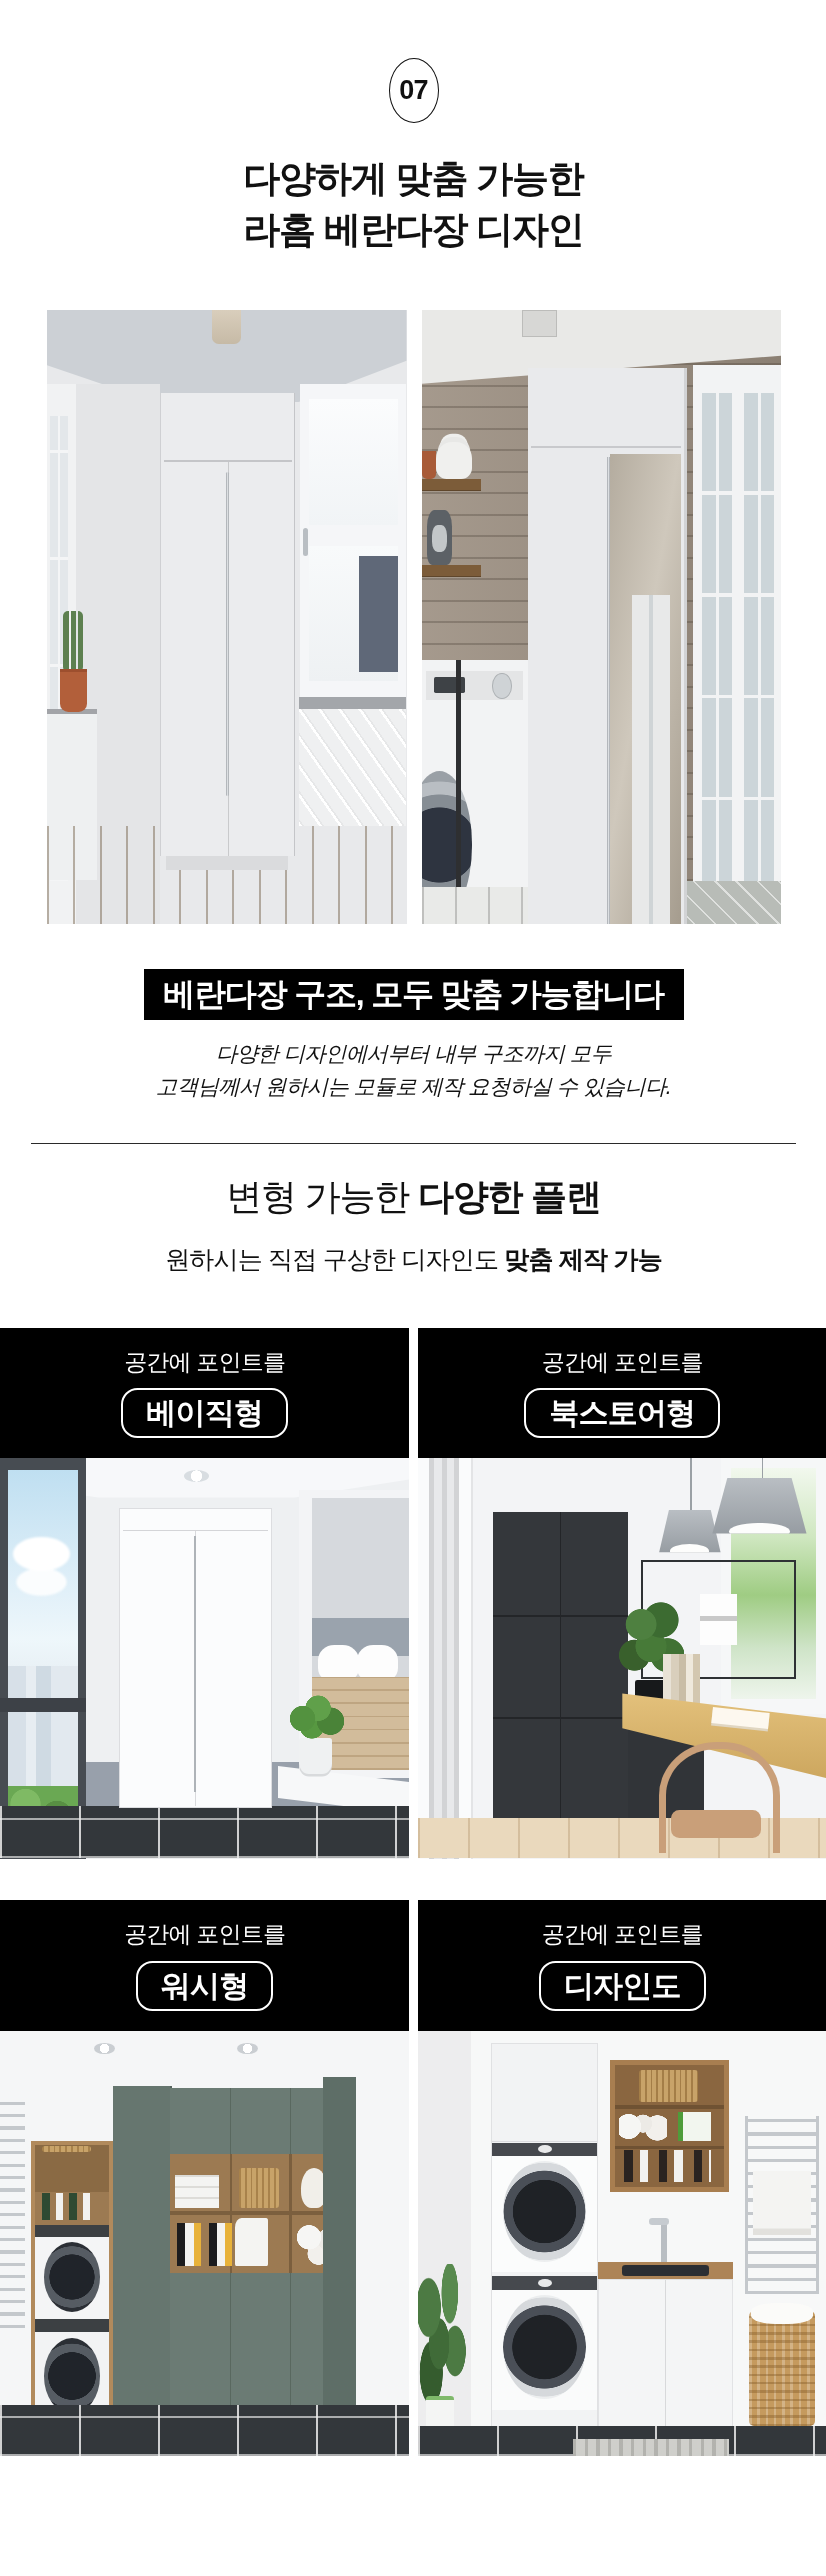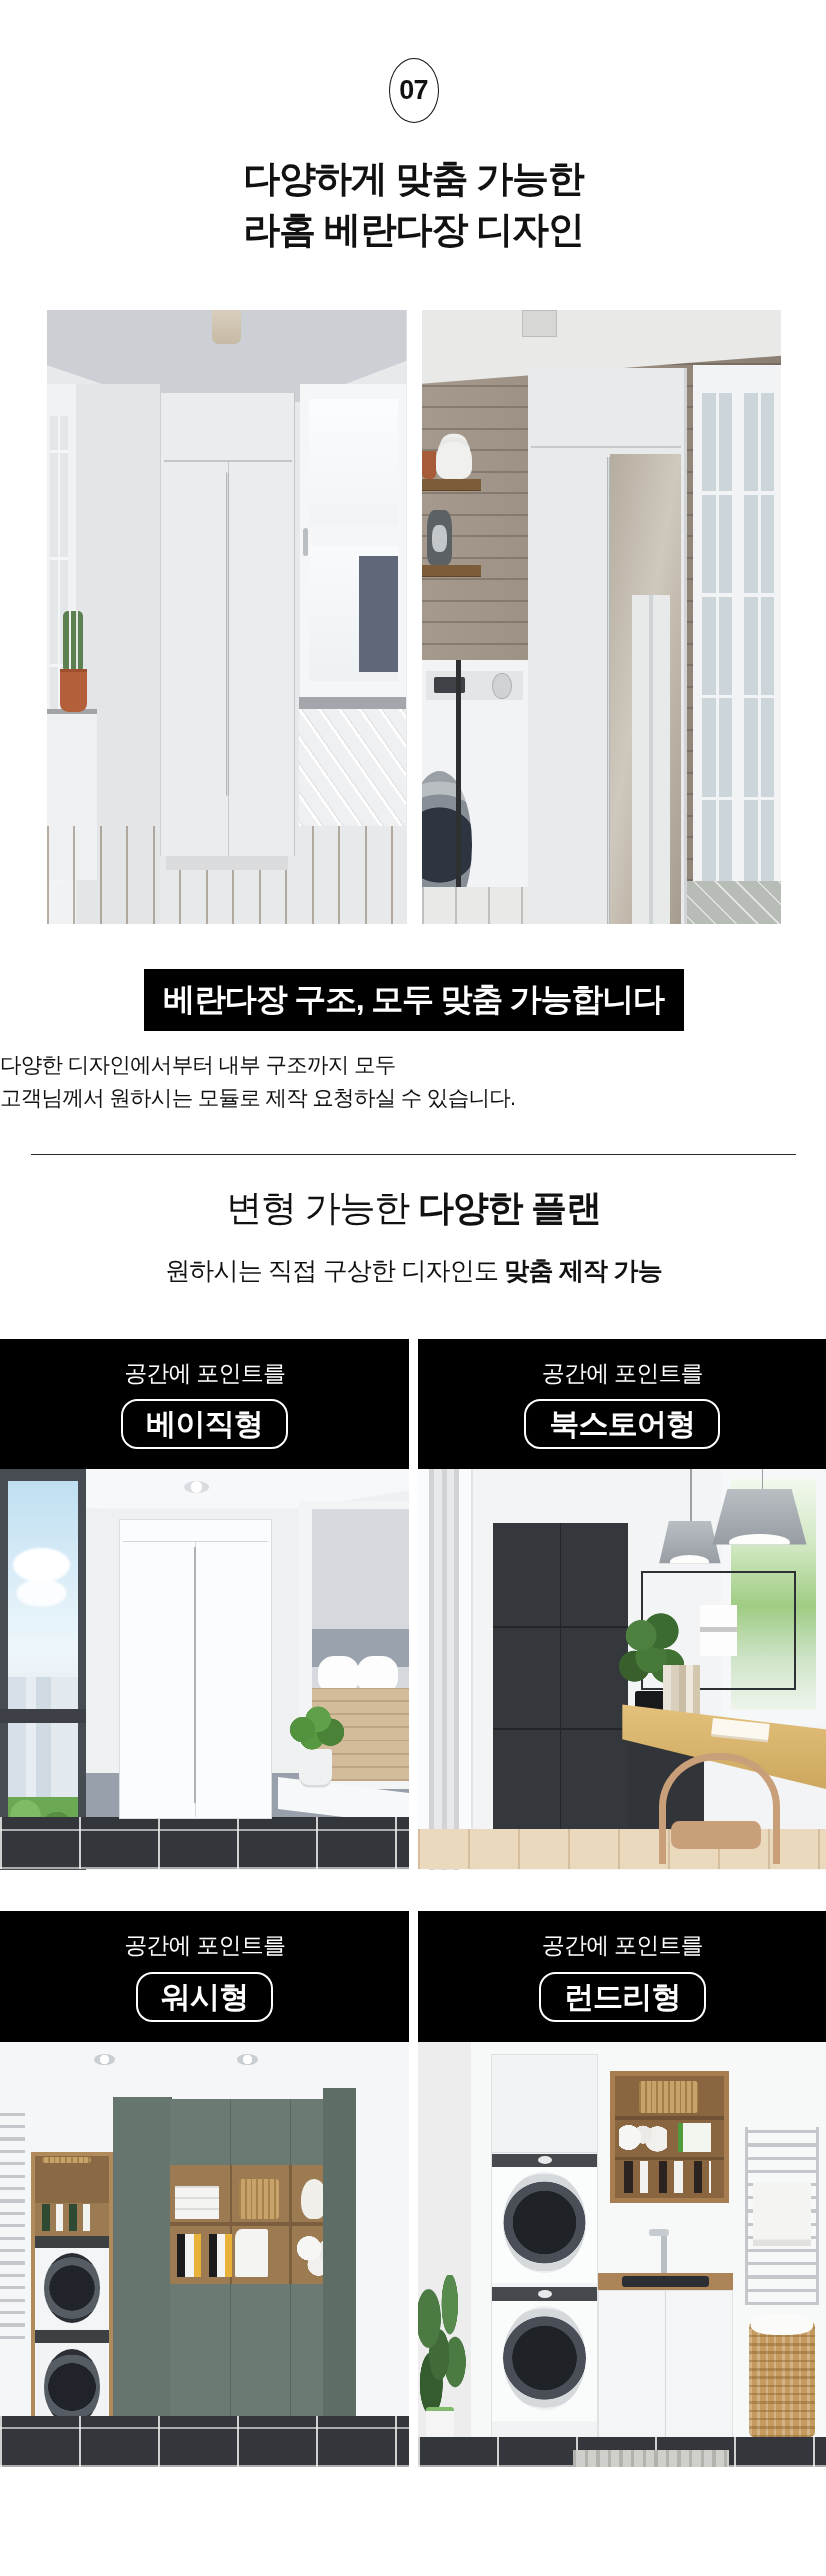--- a/index.html
+++ b/index.html
@@ -84,25 +84,25 @@
   .pb-fd-glass{position:absolute;top:5%;height:91%;width:34%;background:#ccd5d9;
     background-image:repeating-linear-gradient(0deg,#f2f3f4 0 3.3px,transparent 3.3px 20%),
       linear-gradient(90deg,transparent 0 45%,#f2f3f4 45% 55%,transparent 55%);}
   .pb-fd-g1{left:10%;} .pb-fd-g2{left:58%;}
   .pb-floor-l{left:0;top:94%;width:46%;height:6%;background:#e9eae8;
     background-image:repeating-linear-gradient(90deg,rgba(150,150,148,.5) 0 1.7px,transparent 1.7px 33px);}
   .pb-floor-r{left:46%;top:93%;width:54%;height:7%;background:#b8bcb7;
     background-image:repeating-linear-gradient(45deg,rgba(255,255,255,.55) 0 1.7px,transparent 1.7px 15px);}
 
   
-  .banner{margin:45px auto 0;width:540px;height:62px;background:#000;color:#fff;
+  .banner{margin:45px auto 0;width:540px;height:51px;background:#000;color:#fff;
     display:flex;align-items:center;justify-content:center;font-size:32px;font-weight:800;letter-spacing:-1.2px;}
 
   
-  .desc{margin:18px 0 0;text-align:left;font-size:21.5px;line-height:33px;letter-spacing:-0.7px;color:#111;}
+  .desc{margin:18px 0 0;text-align:center;font-size:21.5px;line-height:33px;letter-spacing:-0.7px;color:#111;font-style:italic;}
   .desc span{display:block;}
 
   
   .divider{margin:39px 31px 0;border:none;border-top:1.7px solid #2a2a2a;}
 
   
   .pill{margin:58px auto 0;width:265px;height:46px;background:#000;border-radius:23px;
     display:flex;align-items:center;justify-content:center;color:#fff;font-size:24px;font-weight:800;letter-spacing:0.4px;}
   .sub-heading{margin:30px 0 0;text-align:center;font-size:36px;line-height:46px;letter-spacing:-1.2px;font-weight:500;}
   .sub-heading .bold{font-weight:800;}
@@ -500,21 +500,21 @@
         <div class="abs c3-lower"></div>
         <div class="abs c3-rightcol"></div>
         <div class="abs c3-floor dark-tile"></div>
       </div>
     </section>
 
     <section class="card row2">
       <header class="card-head">
         <p class="card-eyebrow">공간에 포인트를</p>
         <div class="type-pill">
-          <span>런드리형</span>
+          <span>디자인도</span>
         </div>
       </header>
       <div class="card-photo c4">
         <div class="abs c4-wallshade"></div>
         <div class="abs c4-plant"></div>
         <div class="abs c4-bottle"></div>
         <div class="abs c4-cabinet">
           <div class="c4-topgap"></div>
           <div class="c4-dryer">
             <div class="c4-mpanel"></div>

